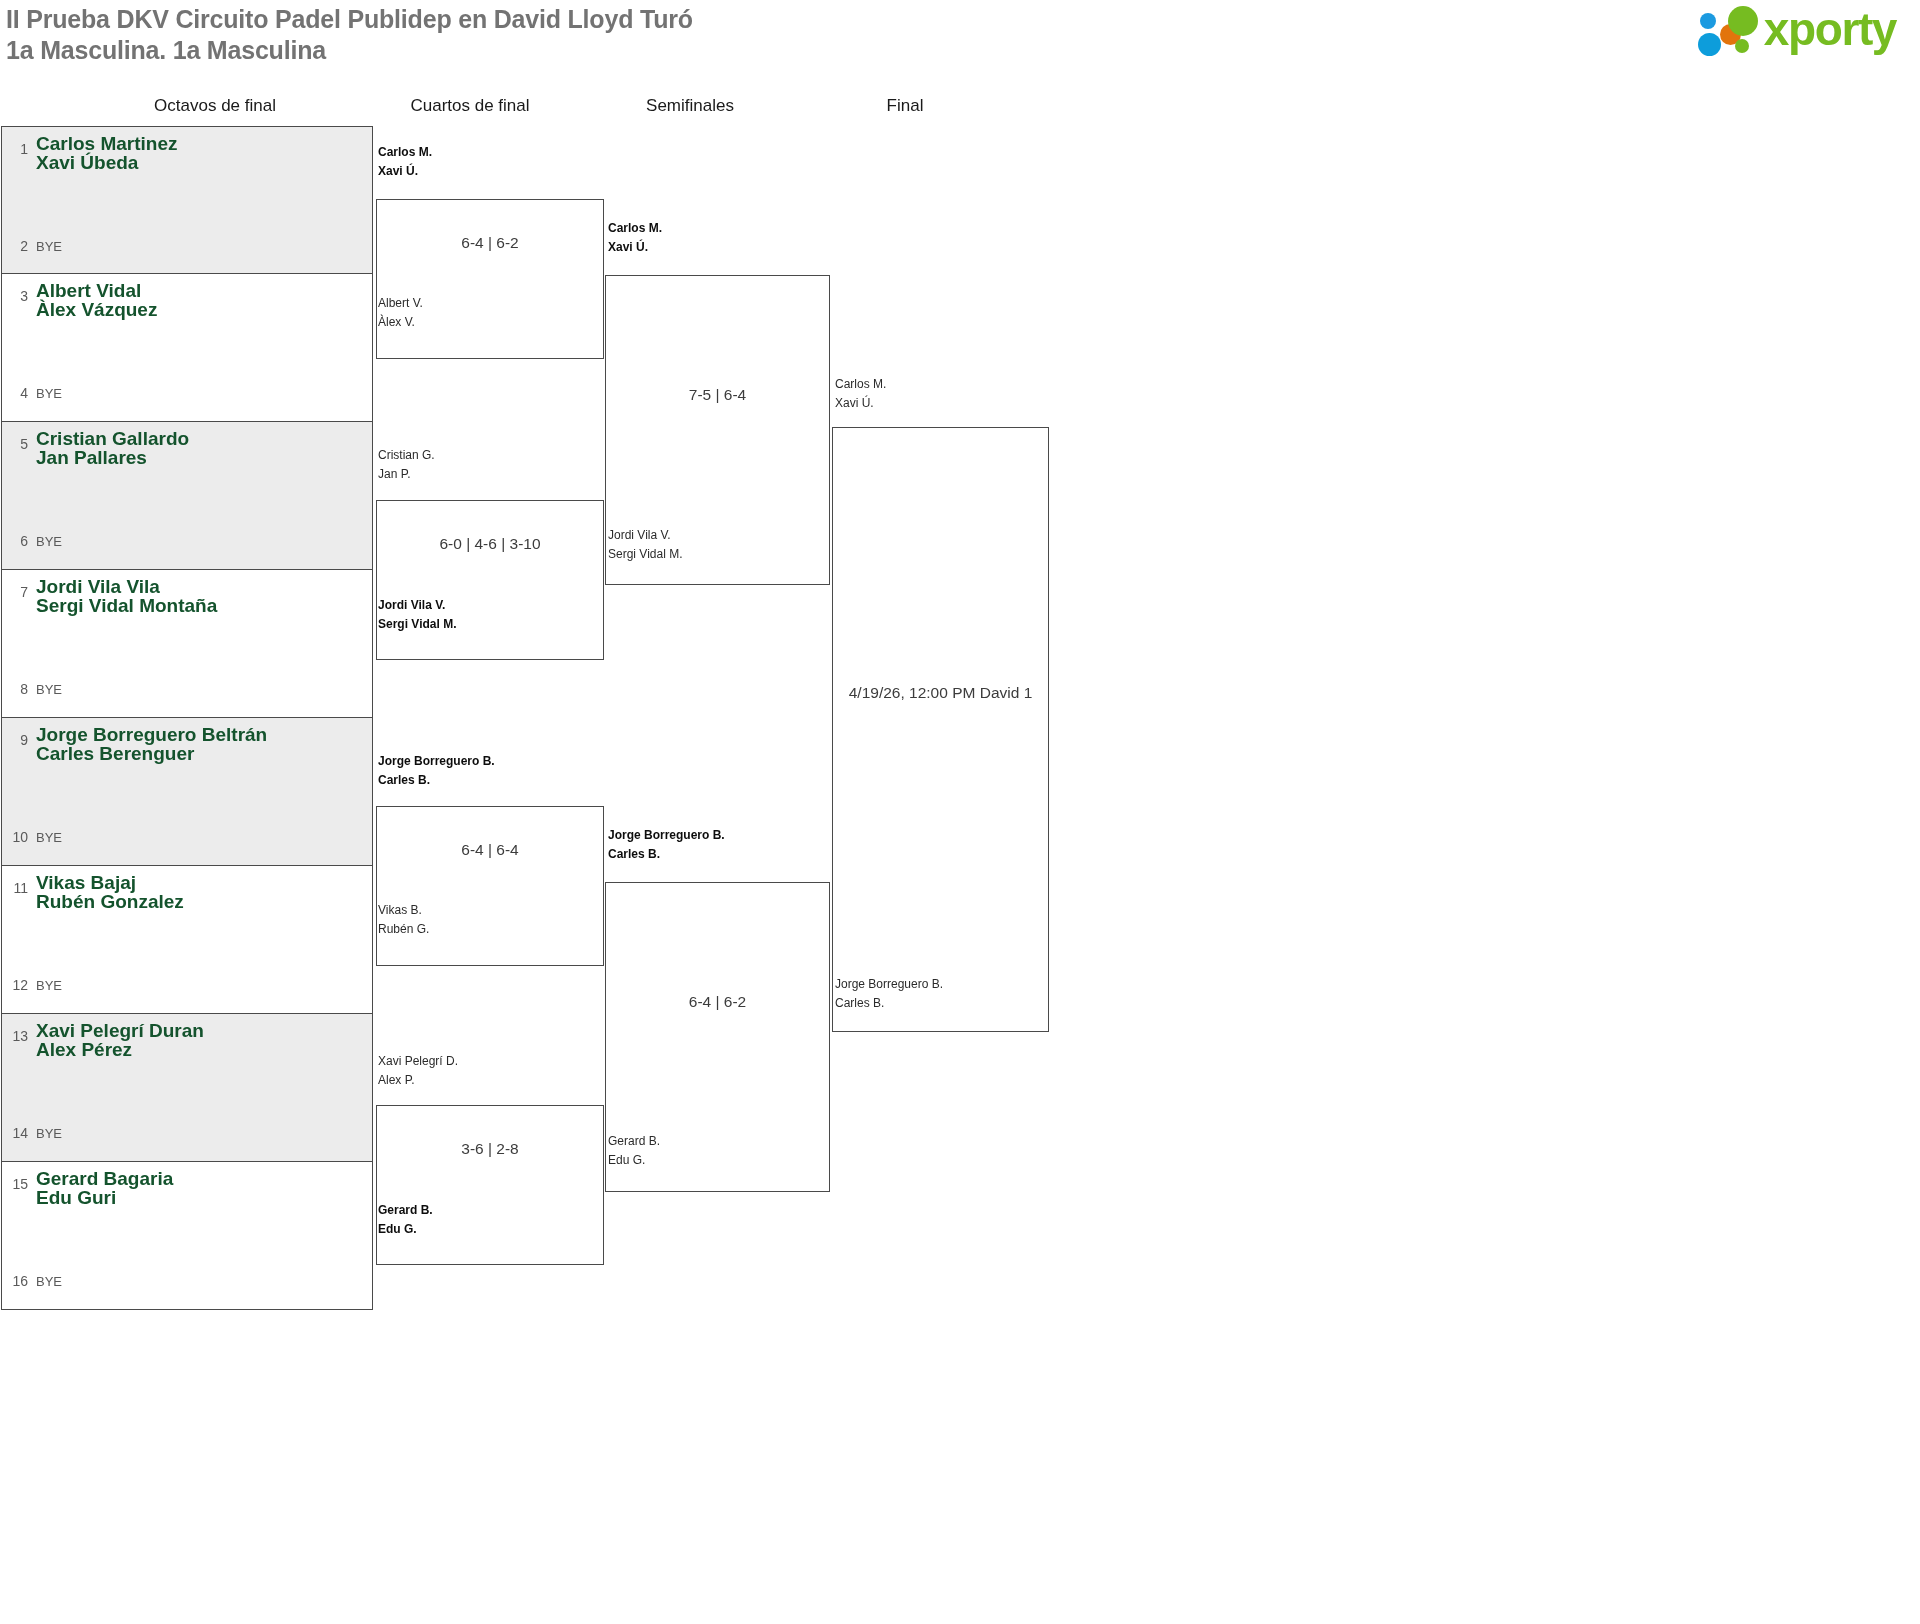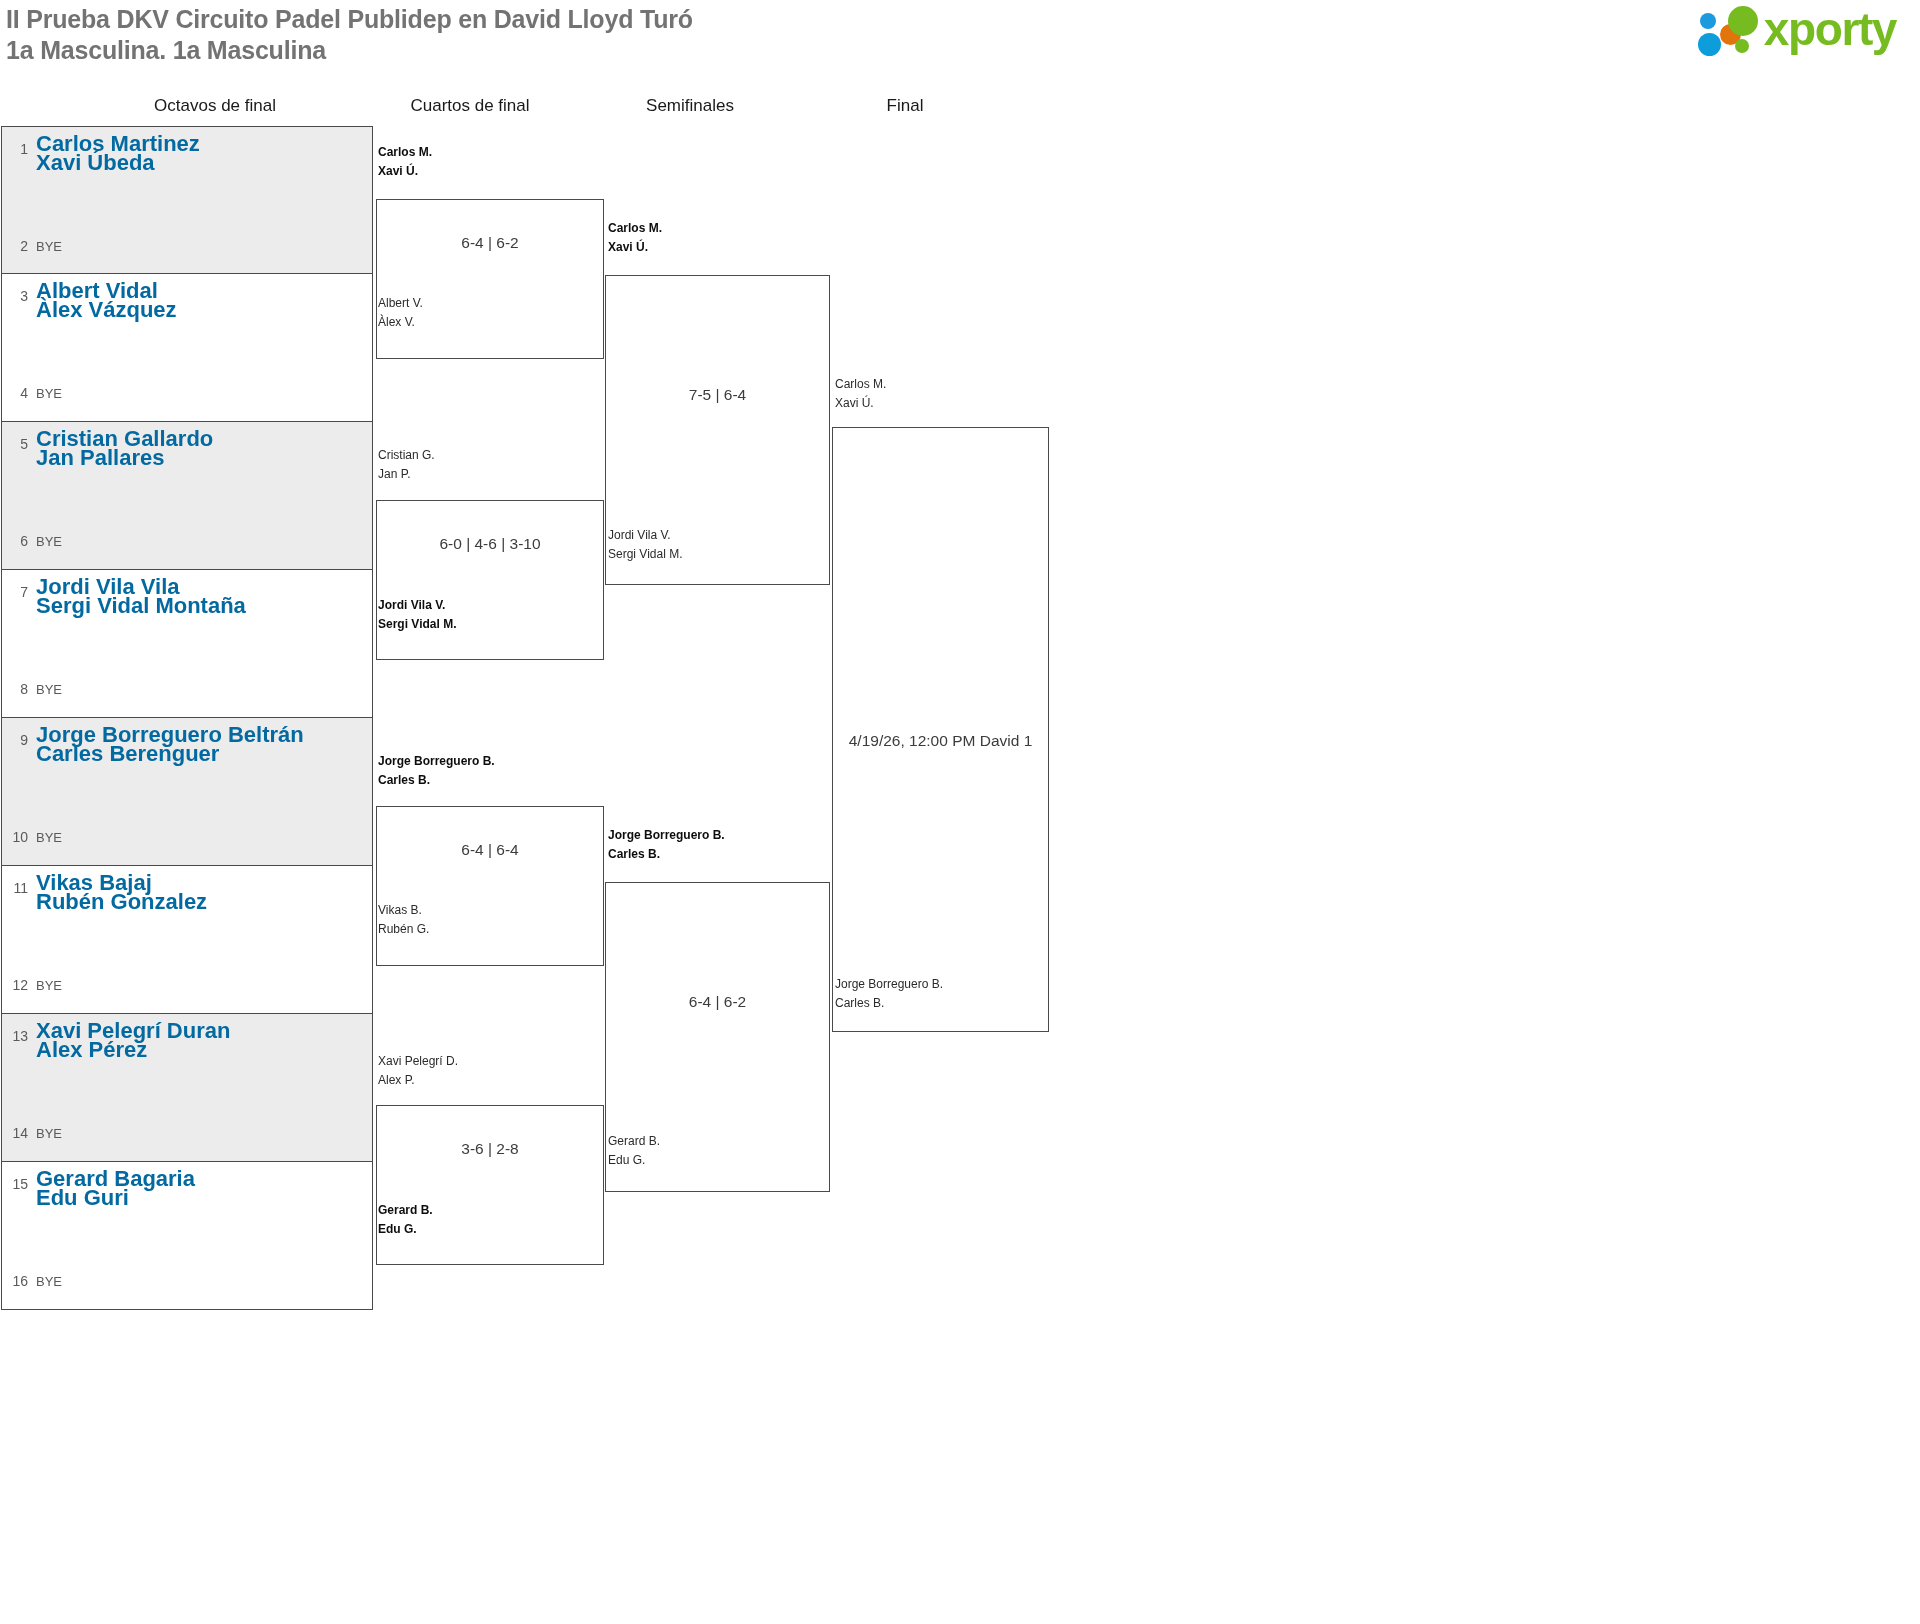--- a/index.html
+++ b/index.html
@@ -94,23 +94,23 @@
     width: 34px;
     text-align: right;
     padding-right: 8px;
     font-size: 14px;
     color: #5a5a5a;
     line-height: 19px;
     padding-top: 9px;
     flex: none;
   }
   .seed-names {
-    font-size: 22px;
+    font-size: 19px;
     line-height: 19px;
-    color: #0369a1;
+    color: #14532d;
     font-weight: 600;
     padding-top: 3px;
   }
   .seed-names .nm { display: block; white-space: nowrap; }
   .bye-row .seed-num { padding-top: 0px; }
   .bye-label {
     font-size: 13px;
     color: #5a5a5a;
     line-height: 19px;
     font-weight: 400;
@@ -138,21 +138,20 @@
   }
   .pair.win { font-weight: 700; color: #0d0d0d; }
   .pair.lose { font-weight: 400; color: #2b2b2b; }
   .pair .nm { display: block; }
 
   .meta-text {
     position: absolute;
     font-size: 15.5px;
     color: #3c3c3c;
     white-space: nowrap;
-    margin-top: 48px;
   }
 </style>
 </head>
 <body>
 
 <div id="header">
   <div id="title-block">
     <div class="title-line">II Prueba DKV Circuito Padel Publidep en David Lloyd Turó</div>
     <div class="title-line">1a Masculina. 1a Masculina</div>
   </div>

